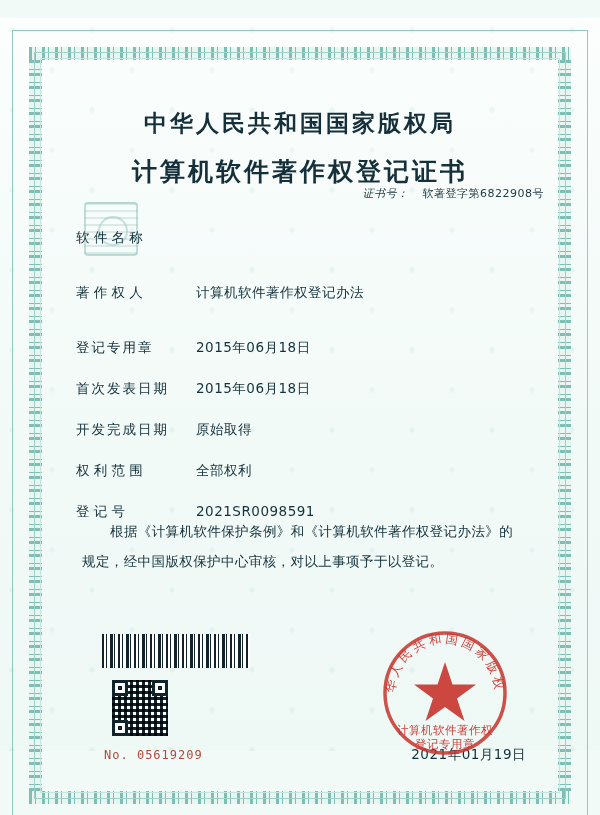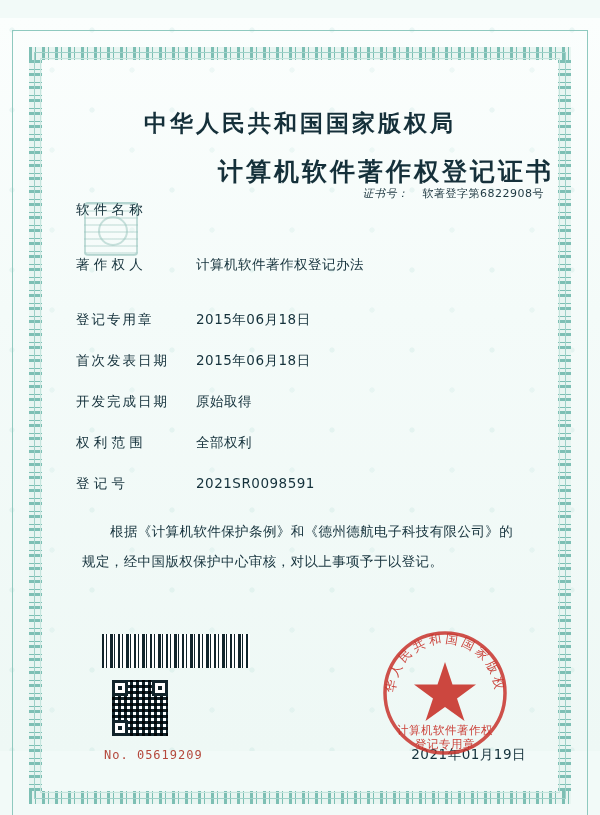--- a/index.html
+++ b/index.html
@@ -112,21 +112,20 @@
     color: #15303a;
     font-weight: bold;
   }
   .title-sub {
     font-family: Liberation Mono, monospace;
     font-size: 25px;
     letter-spacing: 3px;
     color: #15303a;
     font-weight: bold;
     margin-top: 16px;
-    text-align: right;
   }
 
   .cert-no {
     position: absolute;
     right: 10px;
     top: 122px;
     font-size: 11px;
     color: #1d3740;
     letter-spacing: 0.5px;
   }
@@ -149,21 +148,21 @@
     position: absolute;
     left: 12px; top: 12px;
     width: 26px; height: 26px;
     border: 2px solid rgba(150,195,188,0.5);
     border-radius: 50%;
   }
 
   .fields {
     position: absolute;
     left: 30px;
-    top: 136px;
+    top: 164px;
     width: 452px;
   }
   .field-row {
     display: flex;
     align-items: flex-start;
     margin-bottom: 22px;
   }
   .field-label {
     width: 120px;
     flex: 0 0 120px;
@@ -329,21 +328,21 @@
         </div>
 
         <div class="field-row">
           <div class="field-label spread">登 记 号</div>
           <div class="field-value">2021SR0098591</div>
         </div>
 
       </div>
 
       <div class="statement">
-        <span class="indent">根据《计算机软件保护条例》和《德州德航电子科技有限公司》的</span>
+        <span class="indent">根据《计算机软件保护条例》和《计算机软件著作权登记办法》的</span>
         <span>规定，经中国版权保护中心审核，对以上事项予于以登记。</span>
       </div>
 
       <div class="barcode"></div>
 
       <div class="qrcode">
         <span class="qr-corner qr-tl">
             <i></i>
           </span>
         <span class="qr-corner qr-tr">

